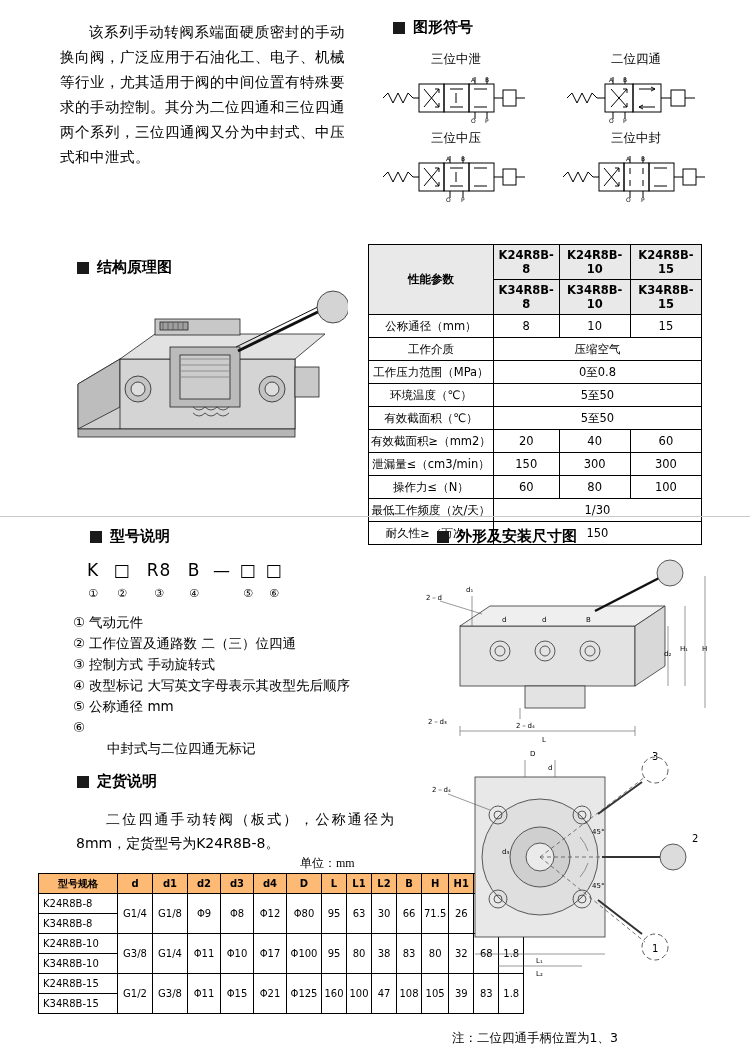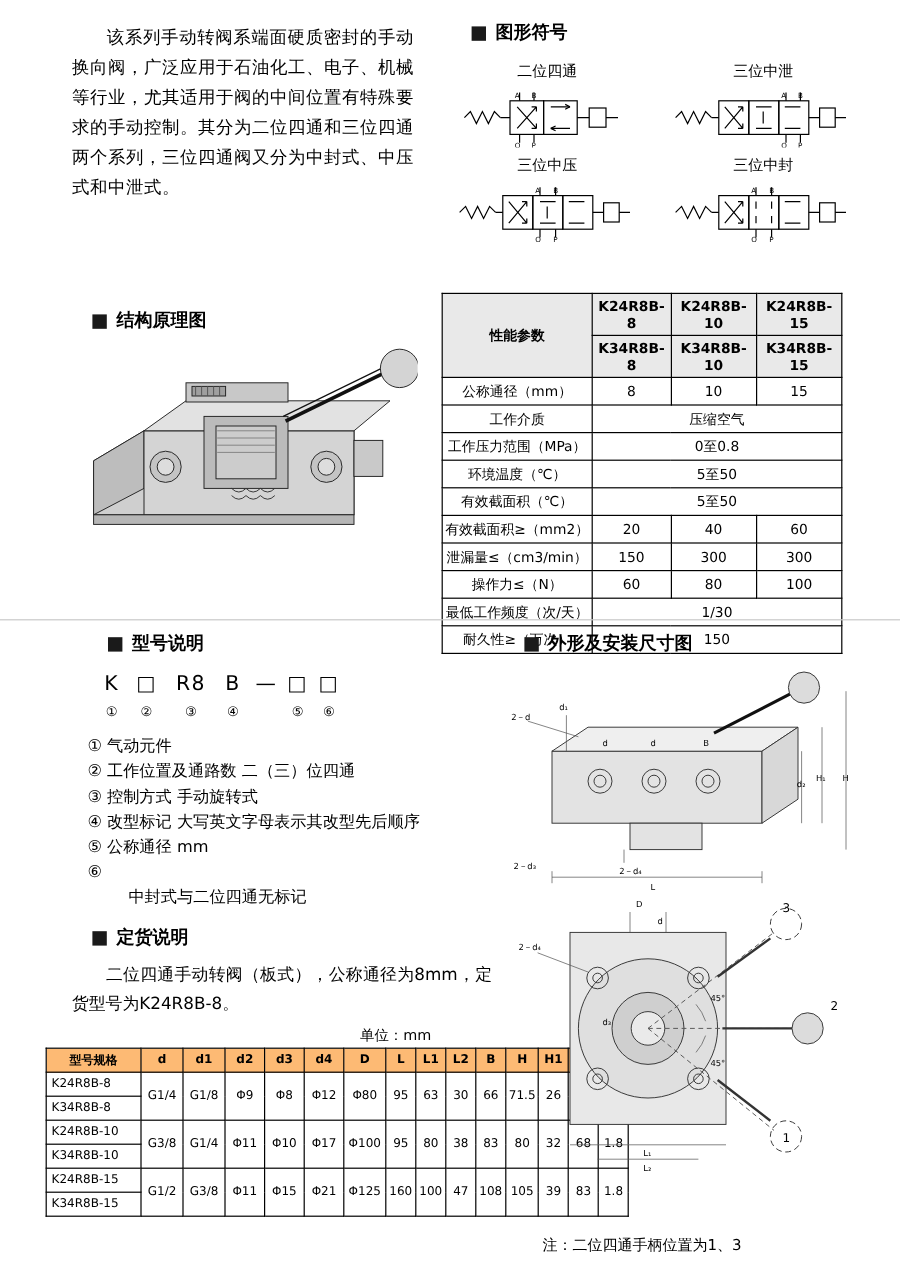--- a/index.html
+++ b/index.html
@@ -54,25 +54,25 @@
   .code-row{display:flex;align-items:center;font-size:17px;gap:0;margin-left:8px;letter-spacing:1px;}
   .num-row{display:flex;font-size:11px;margin-top:7px;margin-left:8px;}
   .num-row span{display:inline-block;text-align:center;}
   .legend{margin-top:12px;font-size:13.5px;line-height:21px;}
   .legend .ln{display:flex;gap:4px;}
   .legend .ln .c{flex:0 0 auto;}
 
   
   .order{position:absolute;left:60px;top:772px;width:350px;}
   .order .sec-title{margin-bottom:10px;}
-  .order p{font-size:14px;line-height:24px;margin:0;text-align:justify;}
+  .order p{font-size:14px;line-height:24px;margin:16px;text-align:justify;}
   .order .ind{display:inline-block;width:2em;}
 
   
-  .unit{position:absolute;left:300px;top:855px;font-size:12px;}
+  .unit{position:absolute;left:300px;top:855px;font-size:12px;font-family:Liberation Serif, serif;}
 
   
   .dimtbl{position:absolute;left:38px;top:873px;}
   table.dim{border-collapse:collapse;font-size:10px;}
   table.dim td{border:1px solid #000;text-align:center;padding:2px 2px;height:15px;white-space:nowrap;}
   table.dim td.h{background:#fdba74;font-weight:bold;}
   table.dim td.nm{text-align:left;padding-left:4px;font-size:10px;}
 
   
   .outline{position:absolute;left:420px;top:527px;width:320px;}
@@ -93,54 +93,20 @@
   <div class="intro">
     <span class="ind"></span><span>该系列手动转阀系端面硬质密封的手动换向阀，广泛应用于石油化工、电子、机械等行业，尤其适用于阀的中间位置有特殊要求的手动控制。其分为二位四通和三位四通两个系列，三位四通阀又分为中封式、中压式和中泄式。</span>
   </div>
 
   <div class="symbols">
     <div class="sec-title">
       <span class="sq"></span>
       <span>图形符号</span>
     </div>
     <div class="sym-grid">
-
-      <div class="sym-cell">
-        <div class="sym-cap">二位四通</div>
-        <div class="sym-art">
-          <svg width="150" height="50" viewBox="0 0 150 50">
-            <g stroke="#000" fill="none" stroke-width="1">
-
-              <path d="M6 25 l5 -5 l5 10 l5 -10 l5 10 l5 -10 l5 5"></path>
-              <line x1="36" y1="25" x2="44" y2="25"></line>
-
-              <rect x="44" y="11" width="28" height="28"></rect>
-              <rect x="72" y="11" width="28" height="28"></rect>
-
-              <path d="M50 34 L66 16 M66 16 l-4 0 M66 16 l0 4"></path>
-              <path d="M50 16 L66 34 M66 34 l-4 0 M66 34 l0 -4"></path>
-              <path d="M78 16 L94 16 M78 34 L94 34"></path>
-              <path d="M94 16 l-4 -2 M94 16 l-4 2 M78 34 l4 -2 M78 34 l4 2"></path>
-
-              <line x1="100" y1="25" x2="110" y2="25"></line>
-              <rect x="110" y="17" width="14" height="16"></rect>
-              <line x1="124" y1="25" x2="134" y2="25"></line>
-
-              <line x1="52" y1="11" x2="52" y2="4"></line>
-              <line x1="64" y1="11" x2="64" y2="4"></line>
-              <line x1="52" y1="39" x2="52" y2="46"></line>
-              <line x1="64" y1="39" x2="64" y2="46"></line>
-            </g>
-            <text class="st6" x="48" y="9">A</text>
-            <text class="st6" x="62" y="9">B</text>
-            <text class="st6" x="48" y="50">O</text>
-            <text class="st6" x="62" y="50">P</text>
-          </svg>
-        </div>
-      </div>
 
       <div class="sym-cell">
         <div class="sym-cap">三位中泄</div>
         <div class="sym-art">
           <svg width="150" height="50" viewBox="0 0 150 50">
             <g stroke="#000" fill="none" stroke-width="1">
               <path d="M2 25 l5 -5 l5 10 l5 -10 l5 10 l5 -10 l5 5"></path>
               <line x1="32" y1="25" x2="38" y2="25"></line>
               <rect x="38" y="11" width="25" height="28"></rect>
               <rect x="63" y="11" width="25" height="28"></rect>
@@ -159,20 +125,54 @@
             </g>
             <text class="st6" x="90" y="9">A</text>
             <text class="st6" x="104" y="9">B</text>
             <text class="st6" x="90" y="50">O</text>
             <text class="st6" x="104" y="50">P</text>
           </svg>
         </div>
       </div>
 
       <div class="sym-cell">
+        <div class="sym-cap">二位四通</div>
+        <div class="sym-art">
+          <svg width="150" height="50" viewBox="0 0 150 50">
+            <g stroke="#000" fill="none" stroke-width="1">
+
+              <path d="M6 25 l5 -5 l5 10 l5 -10 l5 10 l5 -10 l5 5"></path>
+              <line x1="36" y1="25" x2="44" y2="25"></line>
+
+              <rect x="44" y="11" width="28" height="28"></rect>
+              <rect x="72" y="11" width="28" height="28"></rect>
+
+              <path d="M50 34 L66 16 M66 16 l-4 0 M66 16 l0 4"></path>
+              <path d="M50 16 L66 34 M66 34 l-4 0 M66 34 l0 -4"></path>
+              <path d="M78 16 L94 16 M78 34 L94 34"></path>
+              <path d="M94 16 l-4 -2 M94 16 l-4 2 M78 34 l4 -2 M78 34 l4 2"></path>
+
+              <line x1="100" y1="25" x2="110" y2="25"></line>
+              <rect x="110" y="17" width="14" height="16"></rect>
+              <line x1="124" y1="25" x2="134" y2="25"></line>
+
+              <line x1="52" y1="11" x2="52" y2="4"></line>
+              <line x1="64" y1="11" x2="64" y2="4"></line>
+              <line x1="52" y1="39" x2="52" y2="46"></line>
+              <line x1="64" y1="39" x2="64" y2="46"></line>
+            </g>
+            <text class="st6" x="48" y="9">A</text>
+            <text class="st6" x="62" y="9">B</text>
+            <text class="st6" x="48" y="50">O</text>
+            <text class="st6" x="62" y="50">P</text>
+          </svg>
+        </div>
+      </div>
+
+      <div class="sym-cell">
         <div class="sym-cap">三位中压</div>
         <div class="sym-art">
           <svg width="150" height="50" viewBox="0 0 150 50">
             <g stroke="#000" fill="none" stroke-width="1">
               <path d="M2 25 l5 -5 l5 10 l5 -10 l5 10 l5 -10 l5 5"></path>
               <line x1="32" y1="25" x2="38" y2="25"></line>
               <rect x="38" y="11" width="25" height="28"></rect>
               <rect x="63" y="11" width="25" height="28"></rect>
               <rect x="88" y="11" width="25" height="28"></rect>
               <path d="M43 34 L58 16 M58 16 l-4 0 M58 16 l0 4"></path>

